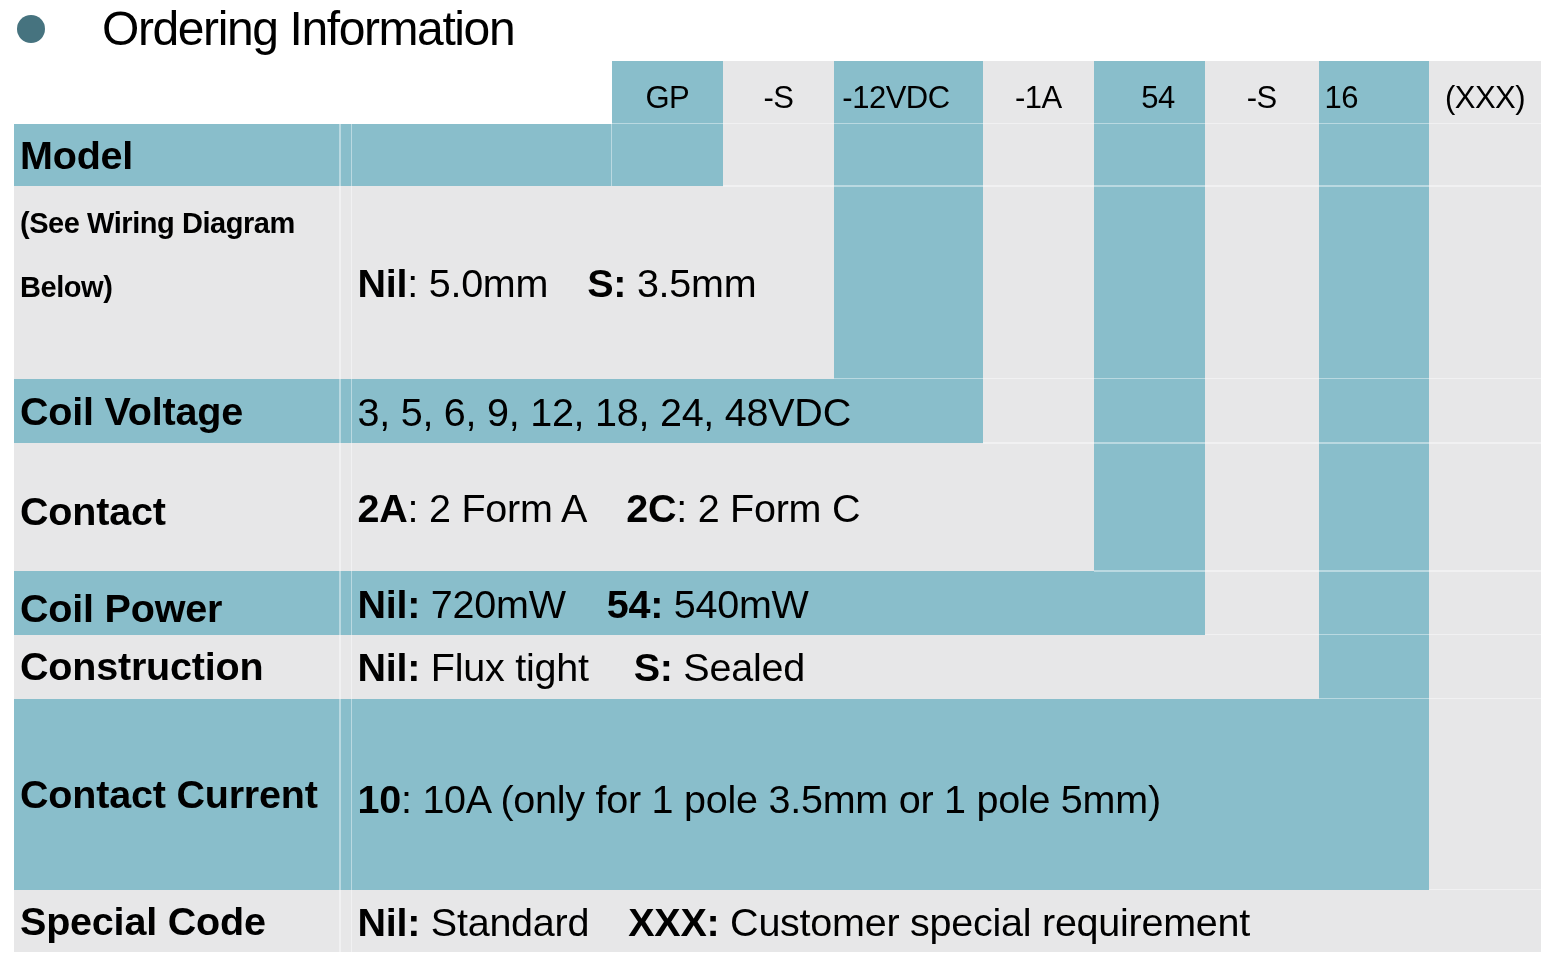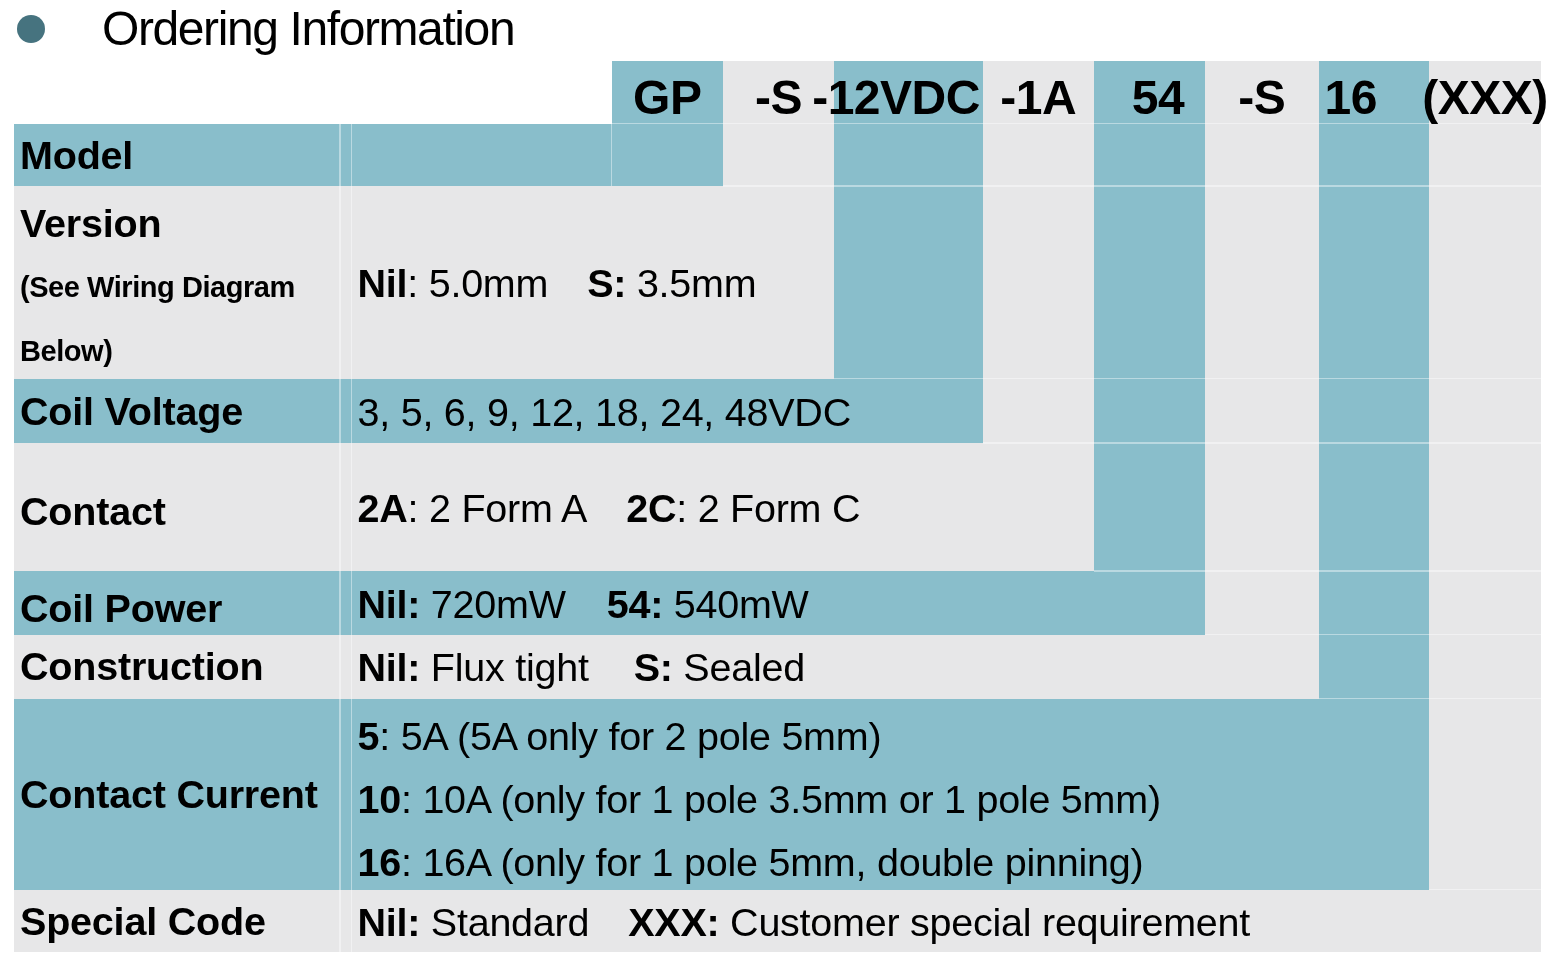--- a/index.html
+++ b/index.html
@@ -13,21 +13,21 @@
   html,body{width:1566px;height:972px;background:#ffffff;overflow:hidden;}
   body{font-family:"Liberation Sans",sans-serif;color:var(--text);position:relative;}
   .band{position:absolute;}
   .teal{background:var(--teal);}
   .gray{background:var(--gray);}
   .hl{position:absolute;background:var(--line);height:1.6px;}
   .vl{position:absolute;background:var(--line);width:1.6px;}
   .b{font-weight:bold;}
   .cell-label{position:absolute;display:flex;align-items:center;font-weight:bold;font-size:39.5px;letter-spacing:-0.2px;line-height:63.3px;padding-top:1px;}
   .cell-value{position:absolute;display:flex;align-items:center;font-size:39.5px;letter-spacing:-0.25px;line-height:63.3px;padding-top:3px;}
-  .hdr{position:absolute;display:flex;align-items:center;justify-content:center;font-weight:bold;font-size:48px;letter-spacing:-0.5px;padding-top:12px;}
+  .hdr{position:absolute;display:flex;align-items:center;justify-content:center;font-weight:normal;font-size:31px;letter-spacing:-0.5px;padding-top:12px;}
   .cell-value span,.cell-label span{white-space:pre;}
   .hdr-left{justify-content:flex-start;padding-left:6px;}
   .gapA{display:inline-block;width:39px;}
   .gapB{display:inline-block;width:41px;}
   .note{font-size:29px;letter-spacing:-0.45px;}
   #title-text{position:absolute;left:102px;top:3px;font-size:48px;line-height:52px;font-weight:normal;letter-spacing:-1.4px;}
   #title-bullet{position:absolute;left:17px;top:15px;width:28px;height:28px;border-radius:50%;background:var(--bullet);}
 </style>
 </head>
 <body>
@@ -71,21 +71,20 @@
 <div class="hdr" style="left:834px;top:60.7px;width:124px;height:62px">-12VDC</div>
 <div class="hdr" style="left:982.5px;top:60.7px;width:111.5px;height:62px">-1A</div>
 <div class="hdr" style="left:1094px;top:60.7px;width:128px;height:62px">54</div>
 <div class="hdr" style="left:1205px;top:60.7px;width:113.5px;height:62px">-S</div>
 <div class="hdr hdr-left" style="left:1318.5px;top:60.7px;width:110.5px;height:62px">16</div>
 <div class="hdr" style="left:1429px;top:60.7px;width:112px;height:62px">(XXX)</div>
 
 <div class="cell-label" style="left:20px;top:123.5px;height:62.5px">Model</div>
 
 <div class="cell-label" style="left:20px;top:186px;height:192.5px;align-items:flex-start;padding-top:5px;display:block">
-  <div style="line-height:64.2px">Version</div>
   <div class="note" style="line-height:64.2px">(See Wiring Diagram</div>
   <div class="note" style="line-height:64.2px">Below)</div>
 </div>
 
 <div class="cell-label" style="left:20px;top:378.5px;height:64.5px">Coil Voltage</div>
 
 <div class="cell-label" style="left:20px;top:443px;height:136px">
   <div>
     <div>Contact</div>
   </div>
@@ -111,21 +110,19 @@
 <div class="cell-value" style="left:357.5px;top:571px;height:63.5px">
   <span><span class="b">Nil:</span><span> 720mW</span><span class="gapB"></span><span class="b">54:</span><span> 540mW</span></span>
 </div>
 
 <div class="cell-value" style="left:357.5px;top:634.5px;height:64px">
   <span><span class="b">Nil:</span><span> Flux tight</span><span class="gapB" style="width:45px"></span><span class="b">S:</span><span> Sealed</span></span>
 </div>
 
 <div class="cell-value" style="left:357.5px;top:698.5px;height:191px;padding-top:11px">
   <div>
-    <div><span class="b">5</span><span>: 5A (5A only for 2 pole 5mm)</span></div>
     <div><span class="b">10</span><span>: 10A (only for 1 pole 3.5mm or 1 pole 5mm)</span></div>
-    <div><span class="b">16</span><span>: 16A (only for 1 pole 5mm, double pinning)</span></div>
   </div>
 </div>
 
 <div class="cell-value" style="left:357.5px;top:889.5px;height:62.5px">
   <span><span class="b">Nil:</span><span> Standard</span><span class="gapA" style="width:39px"></span><span class="b">XXX:</span><span> Customer special requirement</span></span>
 </div>
 
 </body></html>

